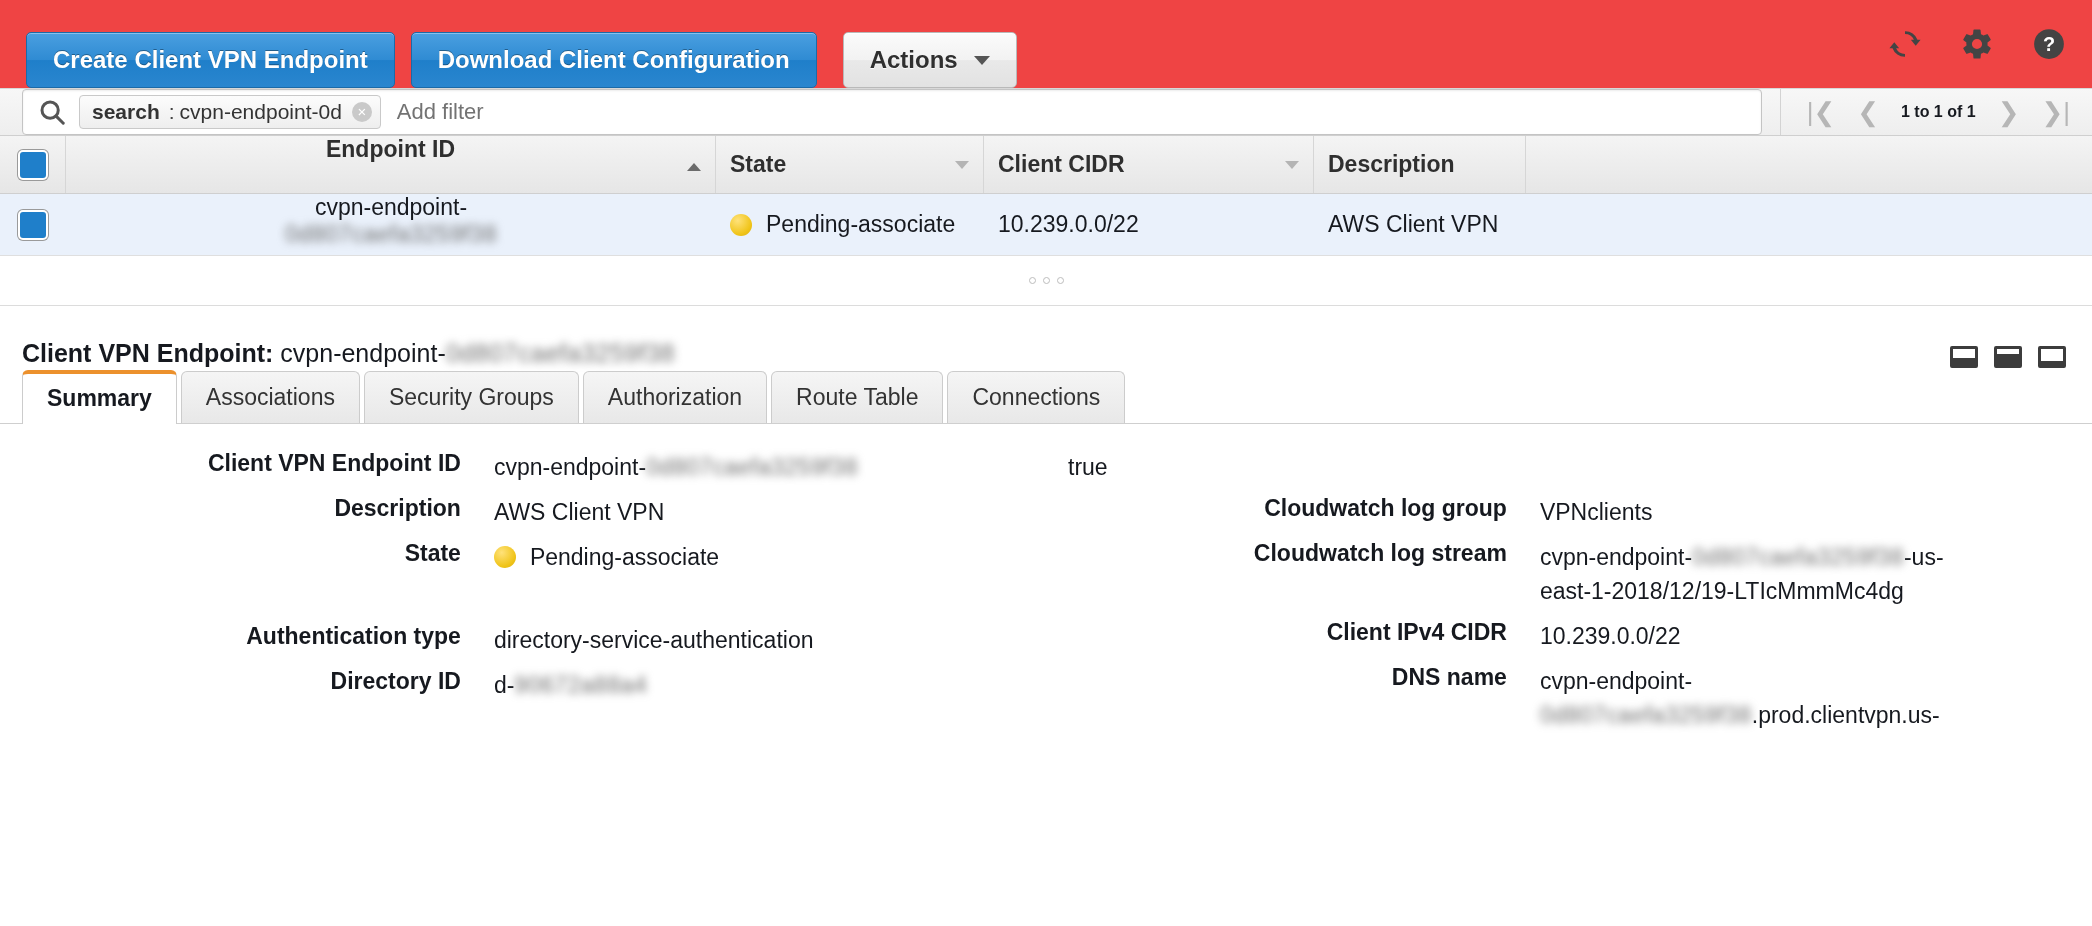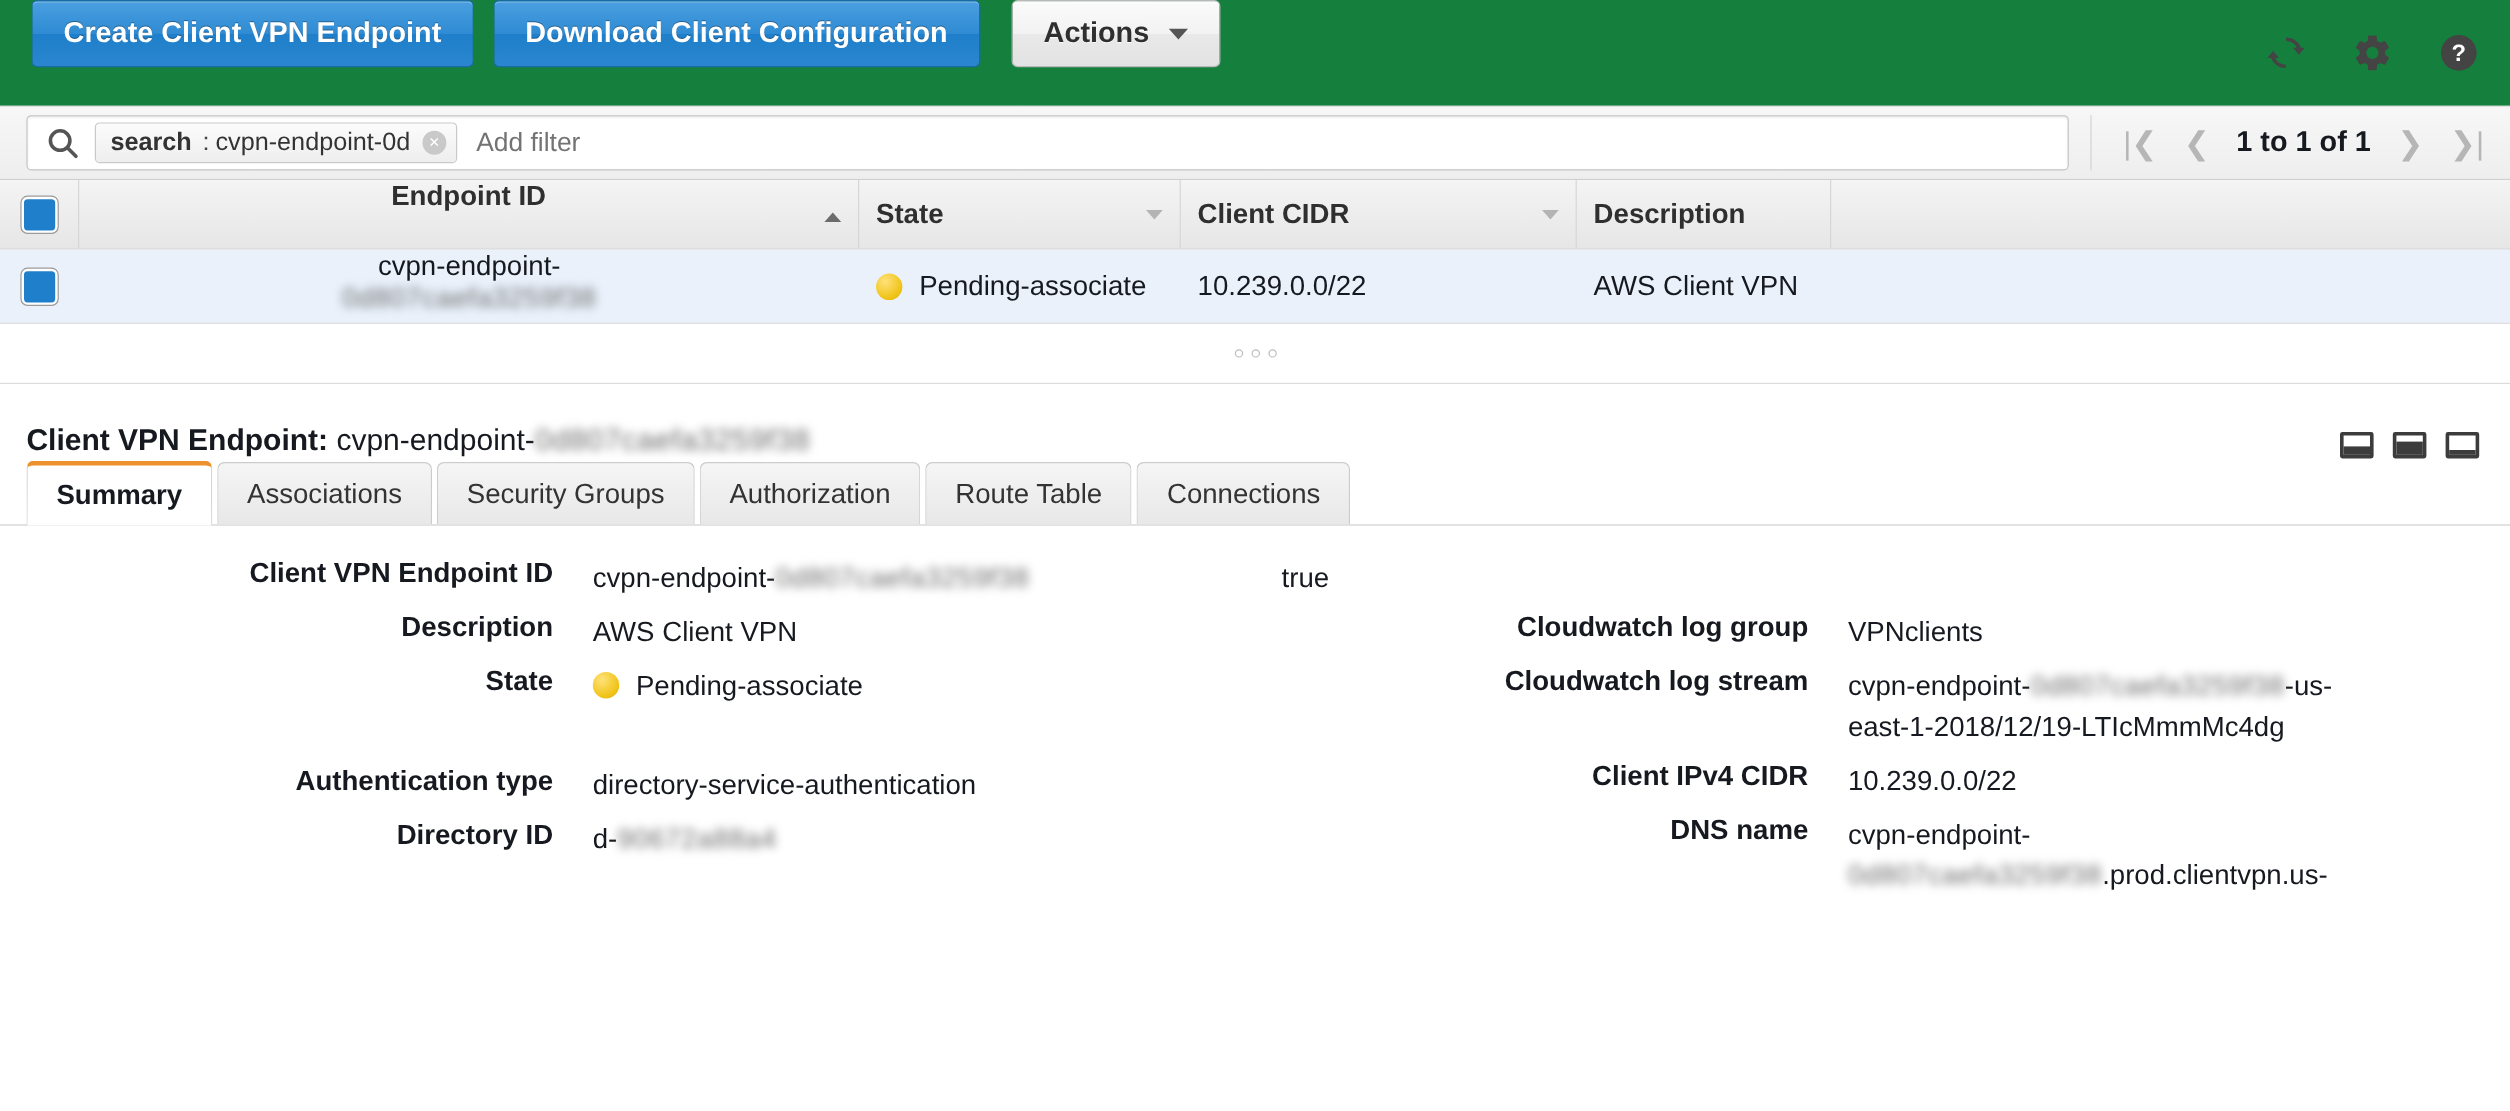--- a/index.html
+++ b/index.html
@@ -10,23 +10,23 @@
     background: #ffffff;
     font-family: "Liberation Sans", sans-serif;
     color: #16191f;
     overflow: hidden;
   }
 
   
   .toolbar {
     height: 88px;
     display: flex;
-    align-items: flex-start;
+    align-items: flex-end;
     padding: 0 26px;
-    background: #15803d;
+    background: #ef4444;
     position: relative;
   }
   .btn {
     height: 56px;
     border-radius: 5px;
     font-size: 24px;
     font-weight: bold;
     display: inline-flex;
     align-items: center;
     justify-content: center;
@@ -64,21 +64,21 @@
     right: 26px; top: 0;
     height: 88px;
     display: flex;
     align-items: center;
     gap: 38px;
   }
   .ticon { cursor: pointer; line-height: 0; }
 
   
   .filterbar {
-    height: 62px;
+    height: 48px;
     background: linear-gradient(to bottom, #f7f7f7, #eeeeee);
     border-top: 1px solid #d8d8d8;
     border-bottom: 1px solid #cfcfcf;
     display: flex;
     align-items: center;
     padding: 0 22px;
   }
   .searchbox {
     flex: 1 1 auto;
     height: 46px;
@@ -133,21 +133,21 @@
     border-left: 1px solid #d3d3d3;
     height: 46px;
   }
   .pgbtn {
     font-size: 26px;
     color: #b6b6b6;
     cursor: pointer;
     user-select: none;
     line-height: 1;
   }
-  .pgcount { font-size: 24px; font-weight: bold; color: #16191f; white-space: nowrap; }
+  .pgcount { font-size: 16px; font-weight: bold; color: #16191f; white-space: nowrap; }
 
   
   .table { width: 100%; }
   .thead {
     height: 58px;
     display: flex;
     align-items: stretch;
     background: linear-gradient(to bottom,#f4f4f4,#e6e6e6);
     border-bottom: 1px solid #cfcfcf;
   }

